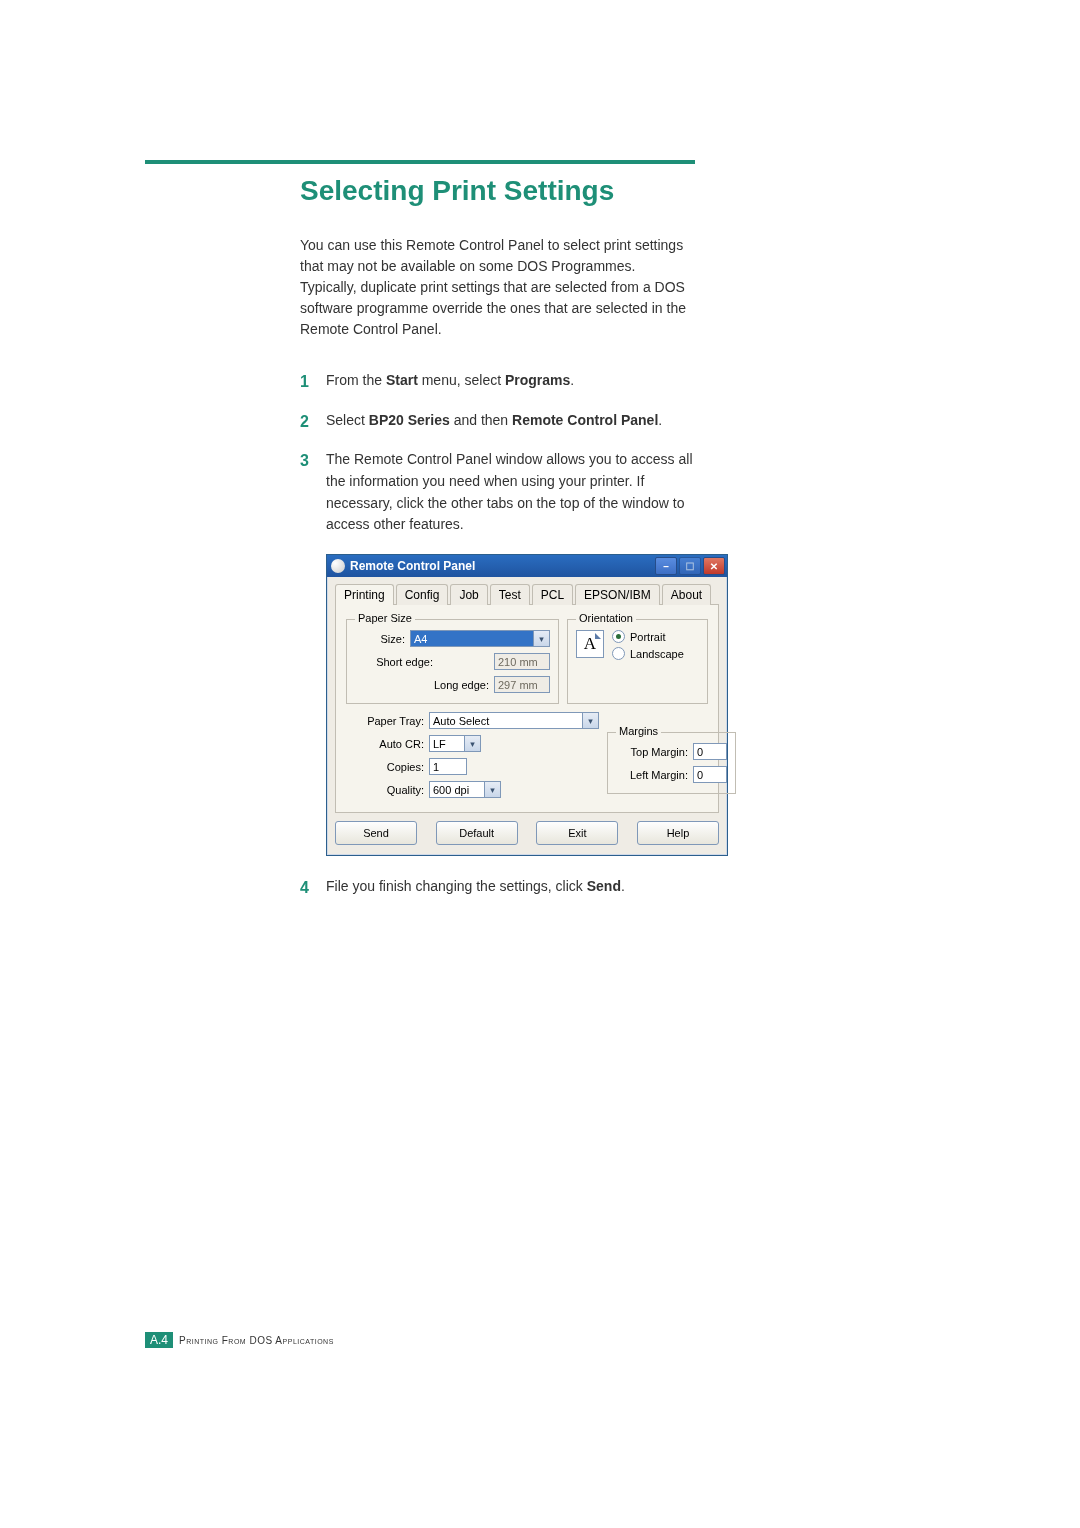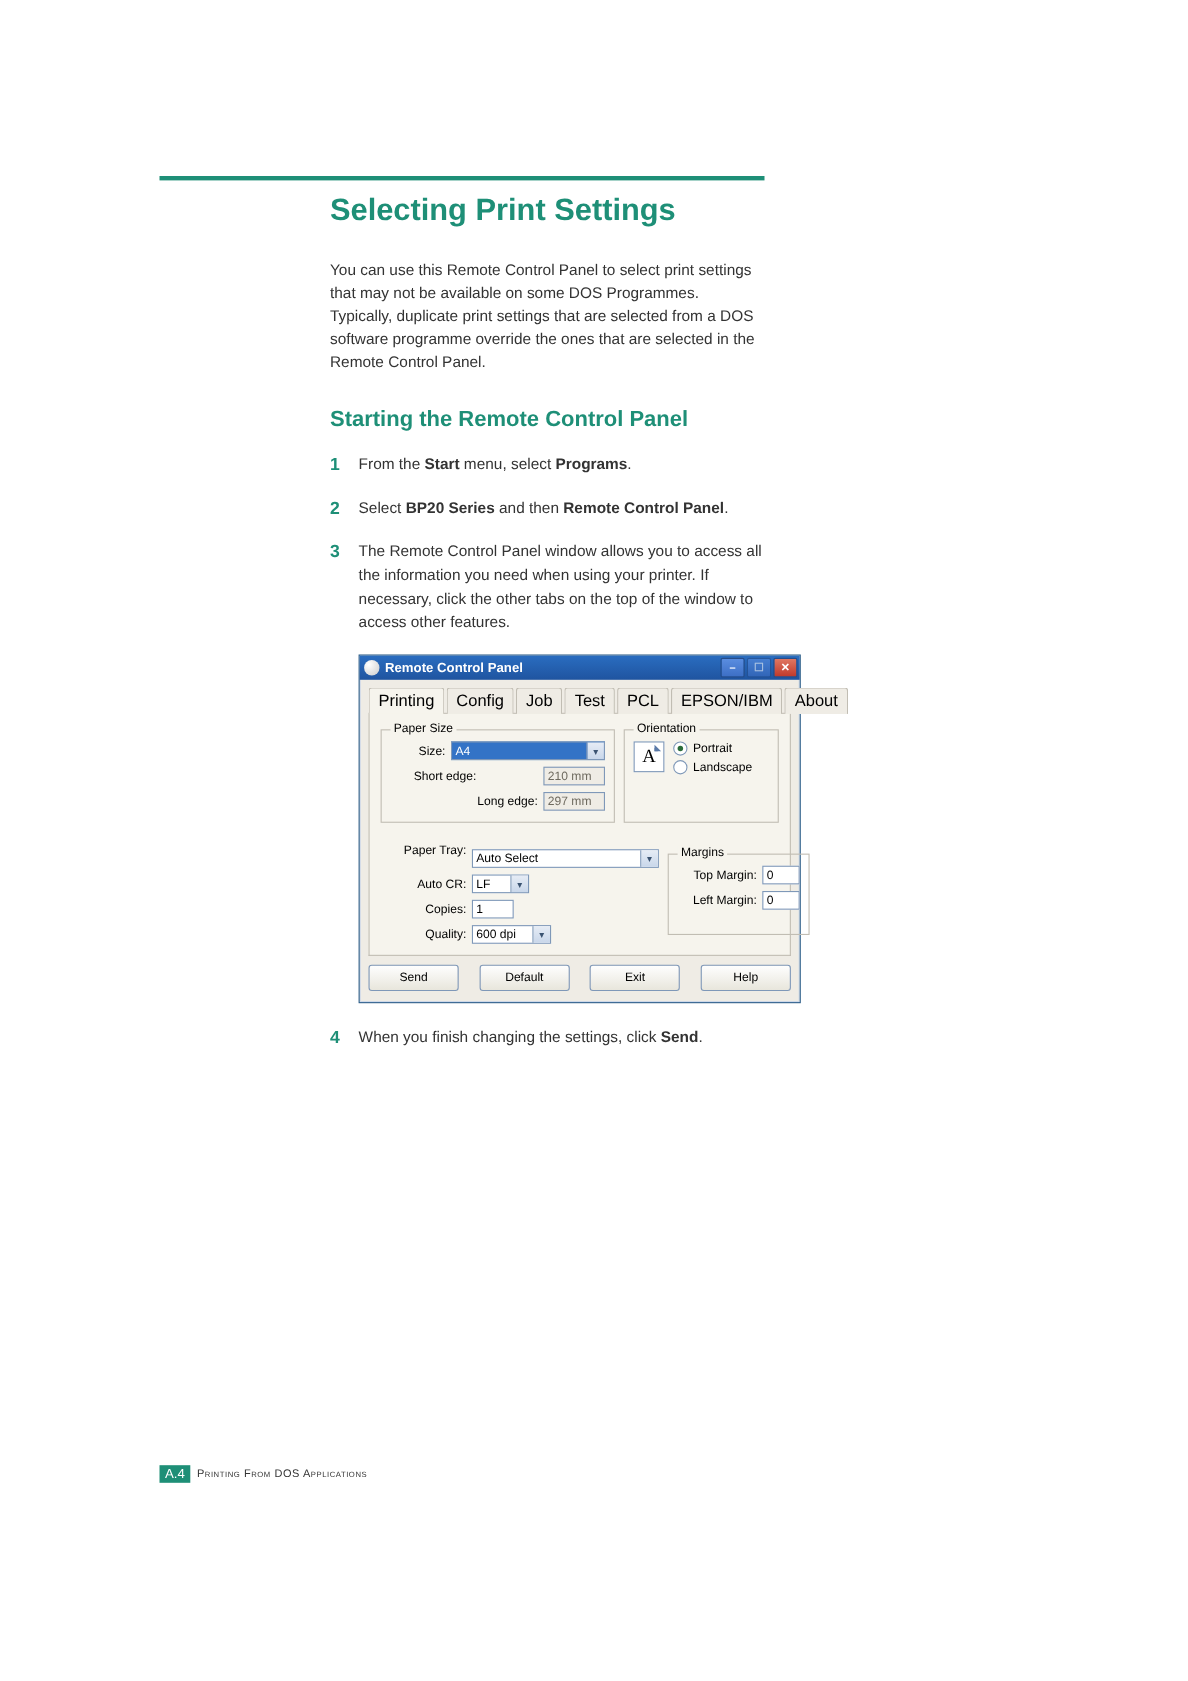--- a/index.html
+++ b/index.html
@@ -131,21 +131,21 @@
     border-bottom: 1px solid #c1bdb3;
   }
   .tab {
     padding: 3px 8px;
     border: 1px solid #c1bdb3;
     border-bottom: none;
     border-top-left-radius: 3px;
     border-top-right-radius: 3px;
     margin-right: 2px;
     background: #efece5;
-    font-size: 15px;
+    font-size: 12px;
     position: relative;
     top: 1px;
   }
   .tab.active {
     background: #f6f4ed;
     font-weight: normal;
   }
   .panel {
     margin: 0 8px 8px 8px;
     border: 1px solid #c1bdb3;
@@ -283,21 +283,20 @@
 </head>
 <body>
 
 <div class="page">
   <div class="rule"></div>
 
   <div class="content">
     <h1 class="title">Selecting Print Settings</h1>
     <p class="body">You can use this Remote Control Panel to select print settings that may not be available on some DOS Programmes. Typically, duplicate print settings that are selected from a DOS software programme override the ones that are selected in the Remote Control Panel.</p>
 
-    <h2 class="subtitle">Starting the Remote Control Panel</h2>
 
     <ol class="steps">
       <li>
         <span>From the </span><span class="strong">Start</span><span> menu, select </span><span class="strong">Programs</span><span>.</span>
       </li>
       <li>
         <span>Select </span><span class="strong">BP20 Series</span><span> and then </span><span class="strong">Remote Control Panel</span><span>.</span>
       </li>
       <li>The Remote Control Panel window allows you to access all the information you need when using your printer. If necessary, click the other tabs on the top of the window to access other features.</li>
     </ol>
@@ -359,21 +358,21 @@
               </div>
             </div>
           </div>
         </div>
 
         <div style="display:flex; gap:8px;">
 
           <div style="flex:1.4;">
             <div class="row">
               <span class="lbl" style="width:78px;">Paper Tray:</span>
-              <div class="combo" style="width:170px;margin-top:16px;">
+              <div class="combo" style="width:170px;">
                 <span>Auto Select</span>
                 <span class="arrow">▾</span>
               </div>
             </div>
             <div class="row">
               <span class="lbl" style="width:78px;">Auto CR:</span>
               <div class="combo" style="width:52px;">
                 <span>LF</span>
                 <span class="arrow">▾</span>
               </div>
@@ -408,21 +407,21 @@
       <div class="btnrow">
         <div class="btn">Send</div>
         <div class="btn">Default</div>
         <div class="btn">Exit</div>
         <div class="btn">Help</div>
       </div>
     </div>
 
     <ol class="steps" style="counter-reset: step 3;">
       <li>
-        <span>When you finish changing the settings, click </span><span class="strong">Send</span><span>.</span>
+        <span>File you finish changing the settings, click </span><span class="strong">Send</span><span>.</span>
       </li>
     </ol>
   </div>
 
   <div class="footer">
     <span class="footer-badge">
       <span>A.</span><span class="pg">4</span>
     </span>
     <span class="footer-text">Printing From DOS Applications</span>
   </div>

